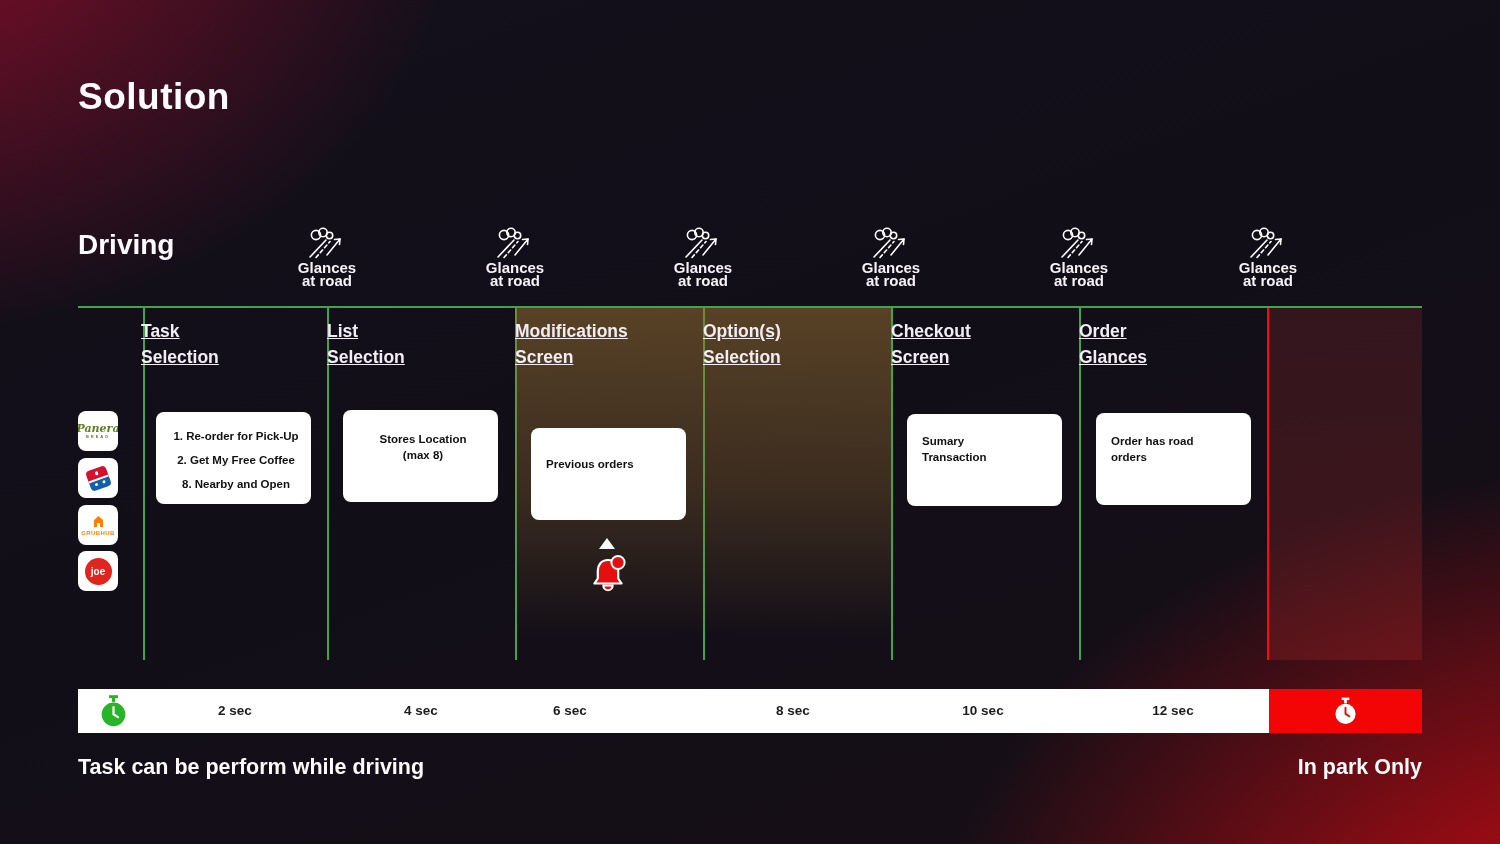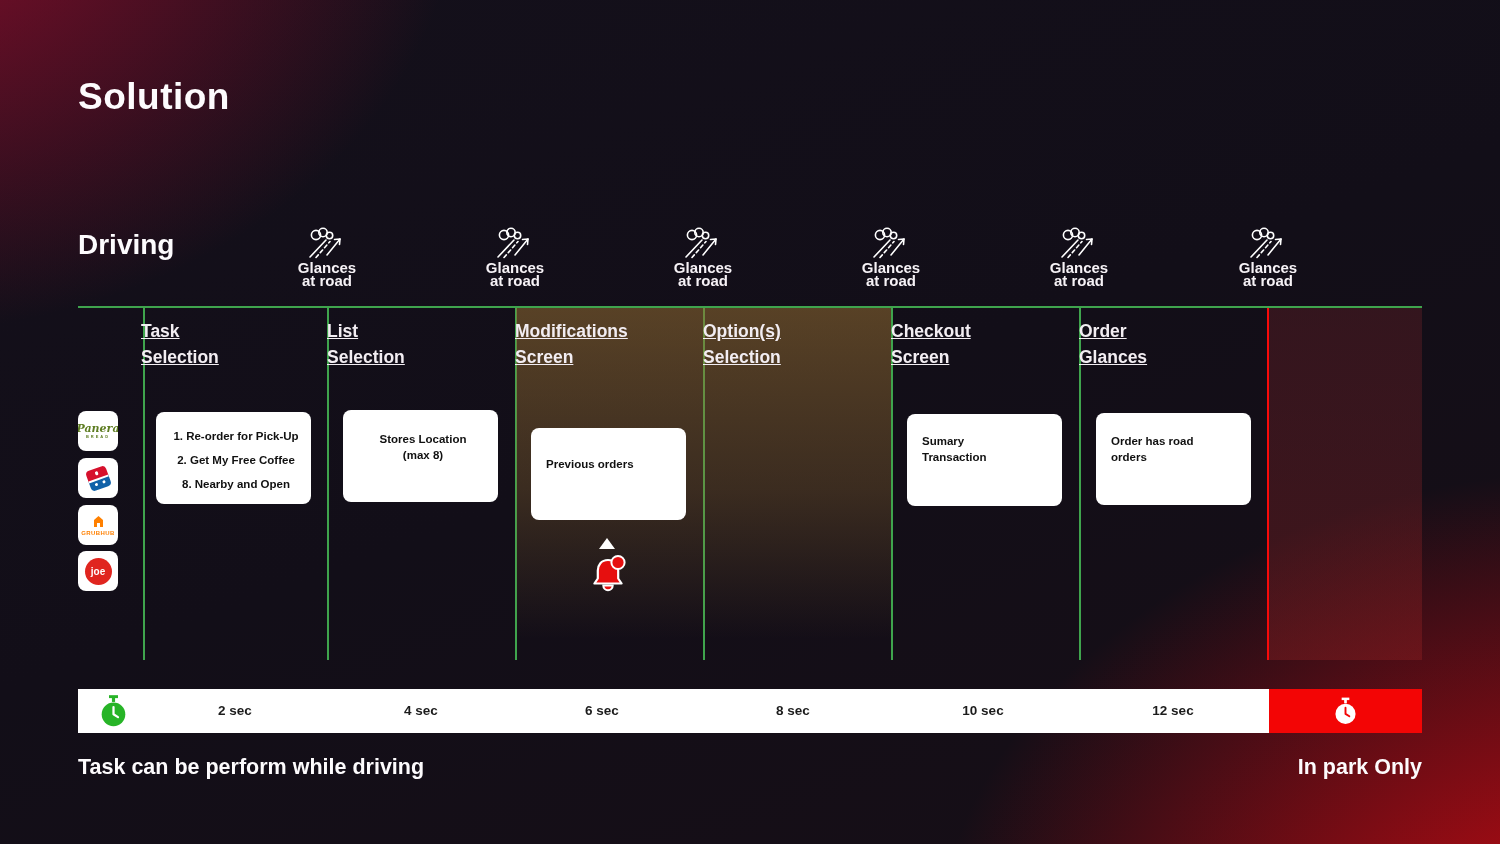--- a/index.html
+++ b/index.html
@@ -312,21 +312,21 @@
 
   <div class="timebar"></div>
   <svg class="green-watch" width="27" height="33" viewBox="0 0 24 29">
     <rect x="8" y="0" width="8" height="2.6" fill="#27b427"></rect>
     <rect x="10.6" y="2" width="2.8" height="4" fill="#27b427"></rect>
     <circle cx="12" cy="17" r="10.5" fill="#27b427"></circle>
     <path d="M12 17 L12 10.5 M12 17 L16 19.5" stroke="#ffffff" stroke-width="2" stroke-linecap="round" fill="none"></path>
   </svg>
   <div class="sec-label" style="left:175px">2 sec</div>
   <div class="sec-label" style="left:361px">4 sec</div>
-  <div class="sec-label" style="left:542px">6 sec</div>
+  <div class="sec-label" style="left:510px">6 sec</div>
   <div class="sec-label" style="left:733px">8 sec</div>
   <div class="sec-label" style="left:923px">10 sec</div>
   <div class="sec-label" style="left:1113px">12 sec</div>
   <div class="timebar-red">
     <svg width="23" height="29" viewBox="0 0 24 29">
       <rect x="8" y="0" width="8" height="2.6" fill="#ffffff"></rect>
       <rect x="10.6" y="2" width="2.8" height="4" fill="#ffffff"></rect>
       <circle cx="12" cy="17" r="10.5" fill="#ffffff"></circle>
       <path d="M12 17 L12 10.5 M12 17 L16 19.5" stroke="#f30505" stroke-width="2" stroke-linecap="round" fill="none"></path>
     </svg>

